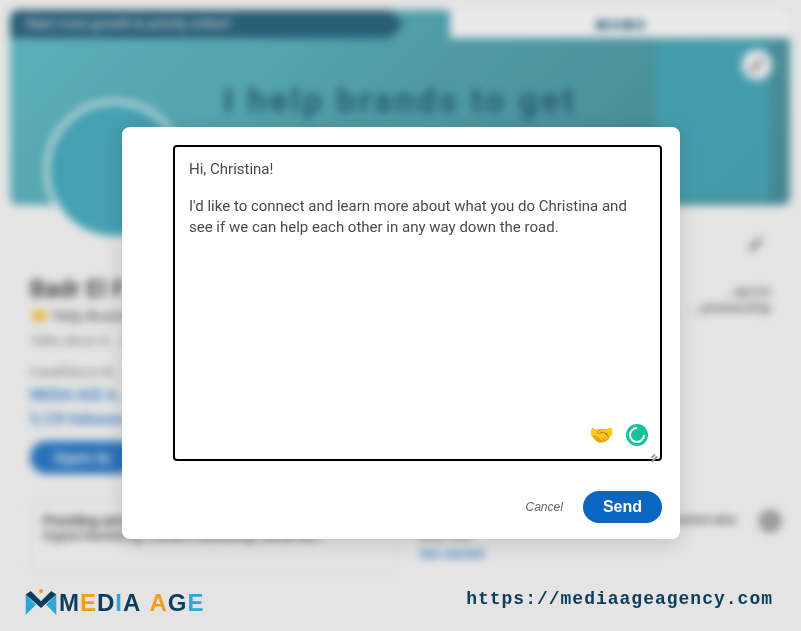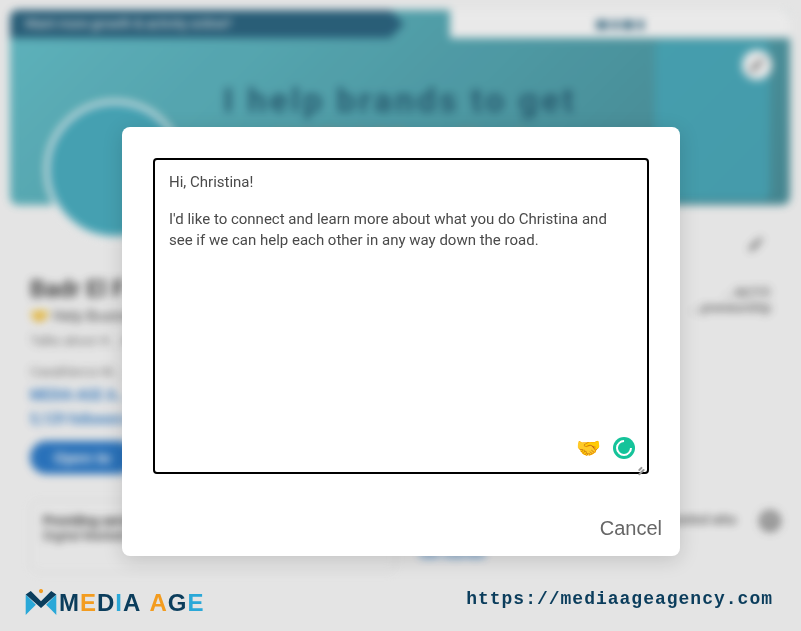--- a/index.html
+++ b/index.html
@@ -233,21 +233,22 @@
     .modal {
       position: absolute;
       top: 127px;
       left: 122px;
       width: 558px;
       background: #fff;
       border-radius: 8px;
       box-shadow: 0 4px 20px rgba(0,0,0,0.15);
     }
     .modal-textarea-wrap {
-      padding: 31px;
+      padding: 18px;
+      margin-left: 33px;
     }
     .modal-textarea {
       border: 2px solid #000;
       border-radius: 4px;
       padding: 12px 14px;
       height: 316px;
       position: relative;
       font-size: 15px;
       color: #4a4a4a;
       line-height: 1.4;
@@ -318,23 +319,24 @@
       display: flex;
       justify-content: flex-end;
       align-items: center;
       gap: 20px;
       padding: 12px 18px 16px 18px;
     }
     .cancel-btn {
       background: none;
       border: none;
       color: #666;
-      font-size: 20px;
+      font-size: 12px;
       font-weight: 500;
       cursor: pointer;
+      font-style: italic;
     }
     .send-btn {
       background: #0a66c2;
       color: #fff;
       border: none;
       border-radius: 18px;
       padding: 7px 20px;
       font-size: 16px;
       font-weight: 600;
       cursor: pointer;
@@ -453,20 +455,21 @@
       </div>
       <div class="textarea-icons">
         <span class="handshake-emoji">🤝</span>
         <span class="grammarly-icon"></span>
       </div>
       <div class="resize-handle"></div>
     </div>
   </div>
   <div class="modal-footer">
     <button class="cancel-btn">Cancel</button>
+    <button class="send-btn">Send</button>
   </div>
 </div>
 
 <div class="footer-brand">
   <div class="brand-icon">
     <svg viewBox="0 0 40 32">
       <path d="M2 6 L14 18 L8 24 L2 30 Z" fill="#2aa8d8"></path>
       <path d="M38 6 L26 18 L32 24 L38 30 Z" fill="#2aa8d8"></path>
       <path d="M2 6 L20 22 L38 6 L32 2 L20 14 L8 2 Z" fill="#0b3d5c"></path>
       <circle cx="20" cy="2" r="2.5" fill="#f39c1f"></circle>

